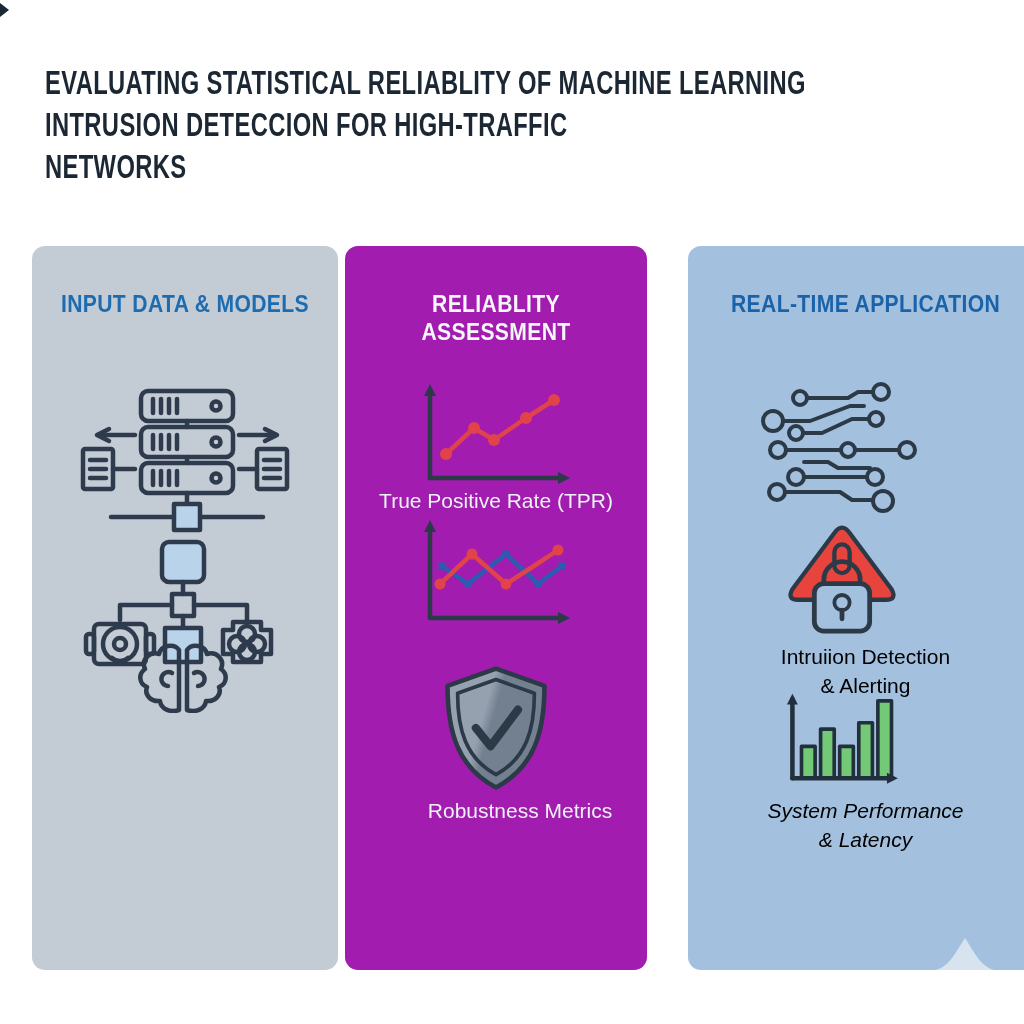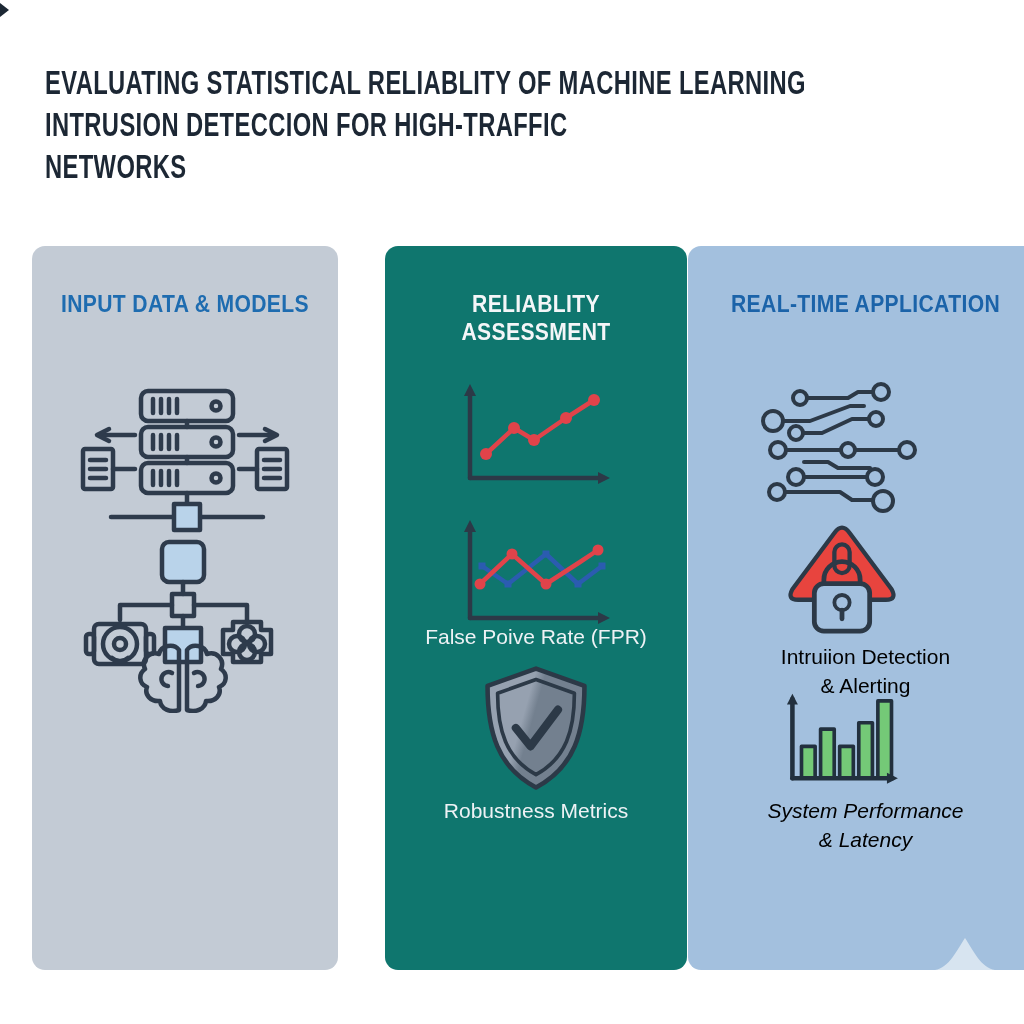--- a/index.html
+++ b/index.html
@@ -14,40 +14,40 @@
   }
   .title{
     position:absolute;left:45px;top:62px;
     font-size:33px;font-weight:bold;color:#1c2734;
     line-height:42px;white-space:nowrap;
     transform:scaleX(0.72);transform-origin:left top;
     letter-spacing:0.5px;
   }
   .column{position:absolute;top:246px;height:724px;border-radius:13px;}
   .col-1{left:32px;width:306px;background:#c3cbd5;}
-  .col-2{left:385px;width:302px;background:#0f766e;}
+  .col-2{left:345px;width:302px;background:#a21caf;}
   .col-3{left:688px;width:355px;background:#a3c0de;}
   .col-header{
     position:absolute;top:44px;left:0;width:100%;
     text-align:center;font-size:24px;font-weight:bold;
     letter-spacing:0.4px;transform:scaleX(0.88);
   }
   .col-1 .col-header{color:#1e6cb0;}
   .col-2 .col-header{color:#f4f6f8;}
   .col-3 .col-header{color:#1b63a9;}
   .icon-wrap{position:absolute;}
   .item-label{
     position:absolute;left:0;width:100%;text-align:center;
     font-size:21px;line-height:29px;white-space:pre-line;
   }
   .col-2 .item-label{color:#eef2f5;}
   .col-3 .item-label{color:#000000;}
   .lbl-tpr{top:240px;}
   .lbl-fpr{top:376px;}
-  .lbl-robust{top:550px;}
+  .lbl-robust{top:550px;padding-left:24px;}
   .lbl-intrusion{top:396px;}
   .lbl-system{top:550px;font-style:italic;}
   .svg-servers{top:139px;left:43px;}
   .svg-flowchart{top:292px;left:50px;}
   .svg-tpr{top:132px;left:61px;}
   .svg-fpr{top:268px;left:61px;}
   .svg-shield{top:418px;left:95px;}
   .svg-circuit{top:134px;left:64px;}
   .svg-alert{top:278px;left:92px;}
   .svg-bars{top:444px;left:87px;}
@@ -153,20 +153,21 @@
     <path d="M152,94 L164,100 L152,106 Z" fill="#2c3947"></path>
     <polyline points="40,76 68,50 88,62 120,40 148,22" stroke="#e0434a" stroke-width="4.5" fill="none" stroke-linejoin="round"></polyline>
     <g fill="#e0434a">
       <circle cx="40" cy="76" r="6"></circle>
         <circle cx="68" cy="50" r="6"></circle>
         <circle cx="88" cy="62" r="6"></circle>
         <circle cx="120" cy="40" r="6"></circle>
         <circle cx="148" cy="22" r="6"></circle>
     </g>
   </svg>
+  <div class="item-label lbl-tpr">True Positive Rate (TPR)</div>
 
   <svg class="icon-wrap svg-fpr" width="180" height="120" viewBox="0 0 180 120">
     <g stroke="#2c3947" stroke-width="4.5" fill="none" stroke-linecap="round">
       <line x1="24" y1="12" x2="24" y2="104"></line>
       <line x1="24" y1="104" x2="158" y2="104"></line>
     </g>
     <path d="M18,18 L24,6 L30,18 Z" fill="#2c3947"></path>
     <path d="M152,98 L164,104 L152,110 Z" fill="#2c3947"></path>
     <polyline points="36,52 62,70 100,40 132,70 156,52" stroke="#2b5cb0" stroke-width="4.5" fill="none" stroke-linejoin="round"></polyline>
     <g fill="#2b5cb0">
@@ -177,21 +178,20 @@
         <rect x="152.5" y="48.5" width="7" height="7"></rect>
     </g>
     <polyline points="34,70 66,40 100,70 134,48 152,36" stroke="#e0434a" stroke-width="4.5" fill="none" stroke-linejoin="round"></polyline>
     <g fill="#e0434a">
       <circle cx="34" cy="70" r="5.5"></circle>
         <circle cx="66" cy="40" r="5.5"></circle>
         <circle cx="100" cy="70" r="5.5"></circle>
         <circle cx="152" cy="36" r="5.5"></circle>
     </g>
   </svg>
-  <div class="item-label lbl-fpr">False Poive Rate (FPR)</div>
 
   <svg class="icon-wrap svg-shield" width="112" height="128" viewBox="0 0 120 140">
     <defs>
       <linearGradient id="shgrad" x1="0" y1="0" x2="1" y2="0.35">
         <stop offset="0.45" stop-color="#96a1b0"></stop>
         <stop offset="0.55" stop-color="#73808f"></stop>
       </linearGradient>
     </defs>
     <path d="M60,5 L113,24 C113,74 102,113 60,135 C18,113 7,74 7,24 Z" fill="url(#shgrad)" stroke="#2c3947" stroke-width="5" stroke-linejoin="round"></path>
     <path d="M60,17 L102,32 C102,72 93,103 60,121 C27,103 18,72 18,32 Z" fill="none" stroke="#2c3947" stroke-width="4" stroke-linejoin="round"></path>

